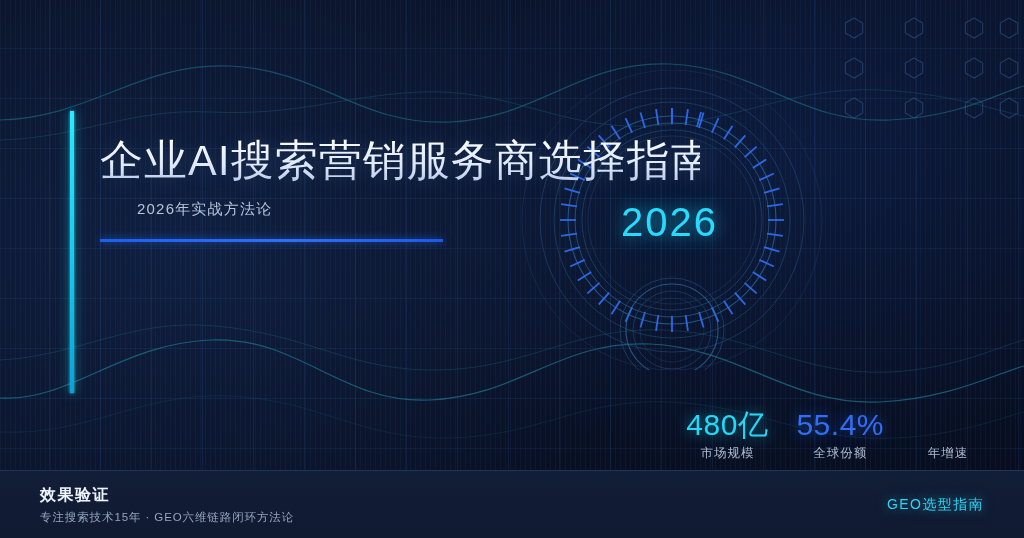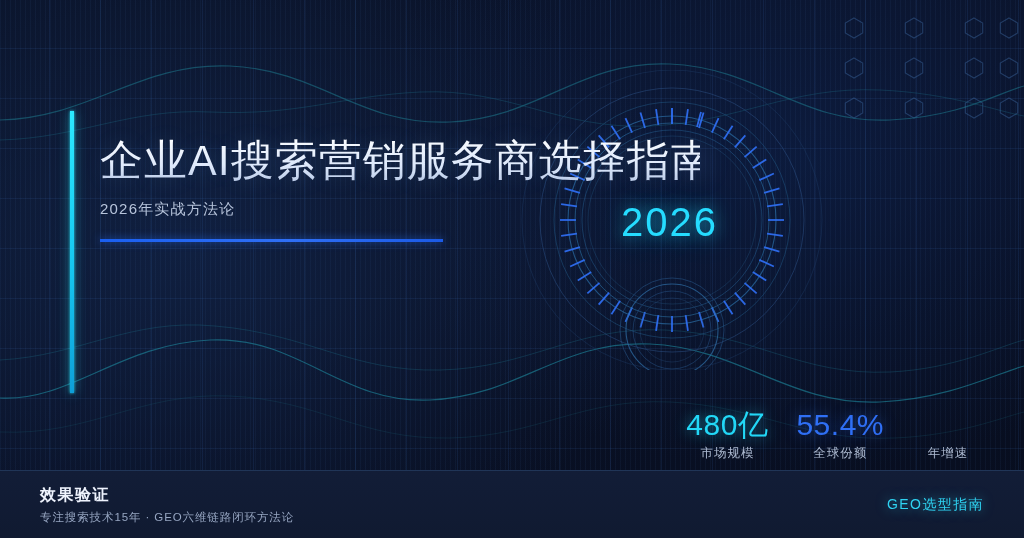--- a/index.html
+++ b/index.html
@@ -60,21 +60,21 @@
   .title {
     font-size:43px; line-height:1.05; font-weight:400; letter-spacing:1px;
     color:#eef4ff;
     background:linear-gradient(180deg,#ffffff 0%,#e4ecfb 62%,#b9c9e6 100%);
     -webkit-background-clip:text; background-clip:text;
     -webkit-text-fill-color:transparent;
     text-shadow:0 0 22px rgba(120,180,255,.20);
     white-space:nowrap;
   }
   .subtitle {
-    margin-top:17px; font-size:15px; color:#b7c4db; letter-spacing:1.2px; font-weight:400;
+    margin-top:17px; font-size:15px; color:#b7c4db; letter-spacing:1.2px; font-weight:400;padding-left:37px;
   }
   .divider {
     position:absolute; left:100px; top:239px; width:343px; height:3px;
     background:linear-gradient(90deg,#1a5ff0 0%,#2f6ff5 55%,#1b5ae6 100%);
     box-shadow:0 0 9px rgba(42,108,245,.75);
   }
 
   
   .bullets { position:absolute; left:100px; top:268px; }
   .bullet-row {

